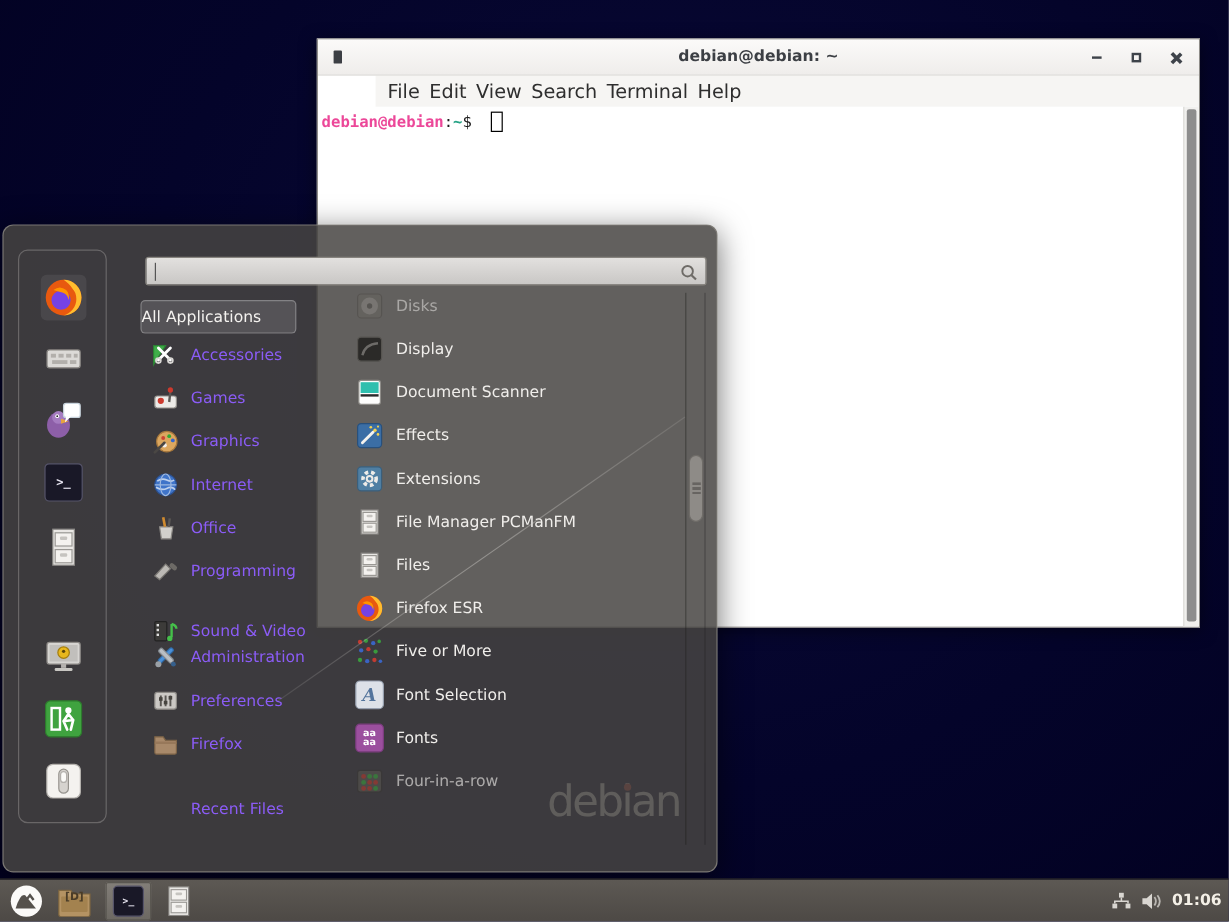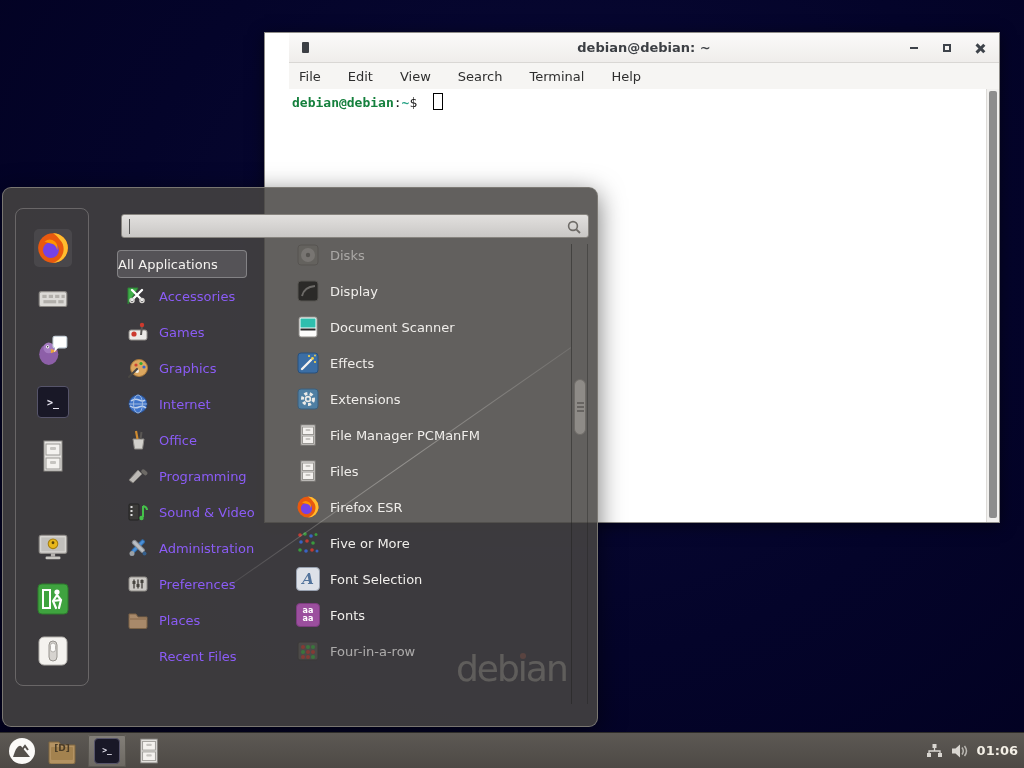--- a/index.html
+++ b/index.html
@@ -8,42 +8,42 @@
          background:radial-gradient(ellipse at 55% 35%, #0a0a38 0%, #04042a 55%, #020120 100%); }
 
   
   .watermark { position:absolute; left:456px; top:648px; font-size:36px; letter-spacing:-2px;
                color:rgba(244,244,244,0.96); font-family:"DejaVu Sans", sans-serif; }
   .watermark .tittle { position:absolute; left:64px; top:5px; width:6px; height:6px;
                border-radius:50%; background:#c2413a; }
 
   
   .term { position:absolute; left:264px; top:32px; width:736px; height:491px;
-          border:1px solid #8f8d89; box-shadow:0 3px 14px rgba(0,0,0,.5); background:#fff;padding-left:24px; }
+          border:1px solid #8f8d89; box-shadow:0 3px 14px rgba(0,0,0,.5); background:#fff; }
   .term-titlebar { height:30px; background:linear-gradient(#fbfaf9,#efedeb);
           border-bottom:1px solid #d9d7d4; position:relative; display:flex; align-items:center; }
   .term-title { position:absolute; left:0; right:0; text-align:center; font-size:13px;
           font-weight:bold; color:#3c3f44; }
   .term-winicon { position:absolute; left:13px; top:9px; width:7px; height:11px;
           background:#3c3f44; border-radius:1px; }
   .term-btns { position:absolute; right:10px; top:0; height:30px; display:flex; gap:15px;
           align-items:center; }
   .wbtn { width:18px; height:18px; display:flex; align-items:center; justify-content:center; cursor:default; }
   .min-glyph  { width:8px; height:2px; background:#3e434a; }
   .max-glyph  { width:8px; height:8px; border:2px solid #3e434a; }
   .close-glyph{ position:relative; width:10px; height:10px; }
   .close-glyph:before,.close-glyph:after { content:""; position:absolute; left:4px; top:0;
           width:2.5px; height:11px; background:#3e434a; }
   .close-glyph:before { transform:rotate(45deg); } .close-glyph:after { transform:rotate(-45deg); }
   .term-menubar { height:26px; background:#f6f5f3; display:flex; align-items:center;
-          gap:27px; padding-left:10px; font-size:13px; color:#2e2e2e; }
+          gap:8px; padding-left:10px; font-size:16px; color:#2e2e2e;margin-left:48px; }
   .term-body { position:relative; height:433px; background:#fff;
           font-family:"DejaVu Sans Mono", monospace; font-size:13px; }
   .prompt-line { padding:4px 0 0 3px; white-space:pre; }
-  .p-user { color:#15803d; font-weight:bold; }
+  .p-user { color:#ec4899; font-weight:bold; }
   .p-dark { color:#1a1a1a; }
   .p-path { color:#27a386; font-weight:bold; }
   .cursor-box { display:inline-block; width:10px; height:17px; border:1.5px solid #000;
           vertical-align:text-bottom; margin-left:8px; }
   .term-scroll { position:absolute; right:0; top:0; width:13px; height:100%;
           background:#f1f0ee; border-left:1px solid #dddbd8; }
   .term-thumb { position:absolute; left:2px; top:2px; width:8px; height:calc(100% - 6px);
           background:#8d8d8d; border-radius:2px; }
 
   
@@ -288,21 +288,21 @@
     </svg>
     <span>Office</span>
   </div>
   <div class="cat-row" style="top:270px">
     <svg width="22" height="22" viewBox="0 0 22 22">
       <polygon points="2,15 11,5 15,9 6,18" fill="#bcb9b5" stroke="#7c7975"></polygon>
       <rect x="14" y="5" width="7" height="4" rx="2" transform="rotate(40 17 7)" fill="#6d6a66"></rect>
     </svg>
     <span>Programming</span>
   </div>
-  <div class="cat-row" style="top:306px">
+  <div class="cat-row" style="top:320px">
     <svg width="22" height="22" viewBox="0 0 22 22">
       <rect x="2" y="3" width="10" height="16" rx="1" fill="#3c3b39" stroke="#222"></rect>
       <rect x="3.5" y="5" width="2" height="2" fill="#ddd"></rect>
         <rect x="3.5" y="9" width="2" height="2" fill="#ddd"></rect>
       <rect x="3.5" y="13" width="2" height="2" fill="#ddd"></rect>
       <line x1="16" y1="5" x2="16" y2="16" stroke="#45c04a" stroke-width="2"></line>
       <circle cx="14.5" cy="17" r="2.2" fill="#45c04a"></circle>
       <path d="M16 5 q4 1 4 4" stroke="#45c04a" stroke-width="2" fill="none"></path>
     </svg>
     <span>Sound &amp; Video</span>
@@ -326,23 +326,23 @@
       <rect x="9.5" y="11" width="3" height="3" fill="#47443f"></rect>
       <rect x="13.5" y="7" width="3" height="3" fill="#47443f"></rect>
     </svg>
     <span>Preferences</span>
   </div>
   <div class="cat-row" style="top:414px">
     <svg width="22" height="22" viewBox="0 0 22 22">
       <path d="M2 5 h7 l2 3 h9 v10 a1.5 1.5 0 0 1 -1.5 1.5 h-15 a1.5 1.5 0 0 1 -1.5 -1.5 z" fill="#a8896a" stroke="#7c6347"></path>
       <path d="M2 9 h18 v2 h-18 z" fill="#97785a"></path>
     </svg>
-    <span>Places</span>
-  </div>
-  <div class="cat-row cat-noicon" style="top:450px">
+    <span>Firefox</span>
+  </div>
+  <div class="cat-row cat-noicon" style="top:468px">
     <span>Recent Files</span>
   </div>
 
   <div class="app-row faded-50" style="top:49px">
     <svg width="24" height="24" viewBox="0 0 24 24">
       <rect x="2" y="2" width="20" height="20" rx="3" fill="#67645f" stroke="#4c4945"></rect>
       <circle cx="12" cy="12" r="7" fill="#8e8b86"></circle>
         <circle cx="12" cy="12" r="2.2" fill="#4c4945"></circle>
     </svg>
     <span>Disks</span>

